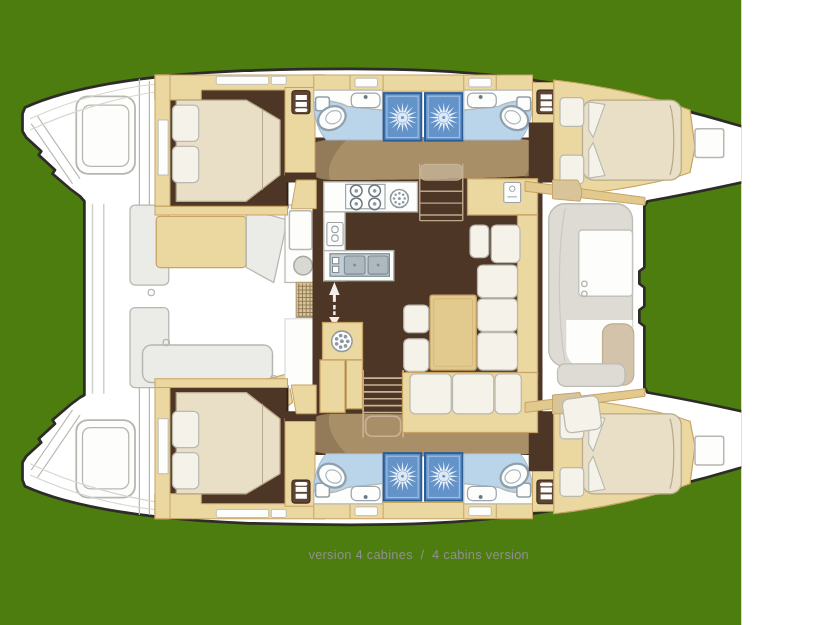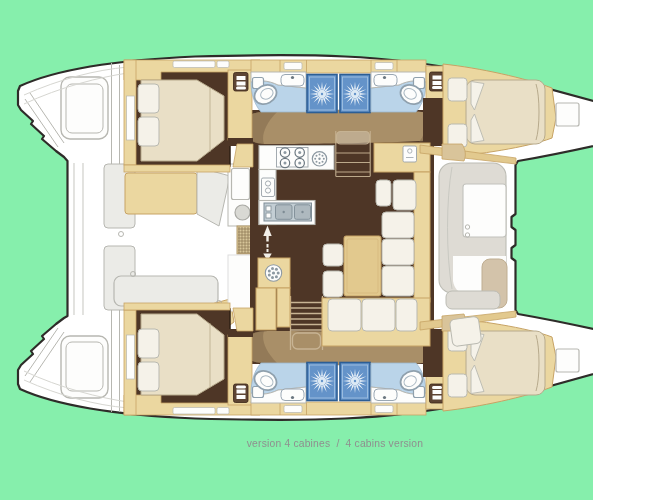--- a/index.html
+++ b/index.html
@@ -1,16 +1,16 @@
 <!DOCTYPE html>
 <html><head>
 <meta charset="utf-8">
 <style>
   html,body{margin:0;padding:0;background:#ffffff;}
-  #wrap{width:593px;height:500px;position:relative;overflow:hidden;background:#86efac;}
+  #wrap{width:593px;height:500px;position:relative;overflow:hidden;background:#4d7c0f;}
 </style>
 </head>
 <body>
 <div id="wrap">
 <svg width="667" height="500" viewBox="0 0 667 500">
 
 <path d="M 20,86 C 55,70 115,60 195,56.5 C 255,54.8 305,54.5 345,56.5 C 430,60 525,80 603,104 C 633,112.5 651,115 657.5,119.5 C 659.5,121.5 659.5,124.5 657.5,126.5 L 649,127.5 L 647,133.5 C 608,143 558,154 518,161 L 515.5,165 L 515.5,214 L 511.5,217 L 511.5,227 L 515.5,230 L 515.5,245 L 511.5,248 L 511.5,258 L 515.5,261 L 515.5,310 L 518,314 C 558,321 608,332 647,341.5 L 649,347.5 L 657.5,348.5 C 659.5,350.5 659.5,353.5 657.5,355.5 C 651,360 633,362.5 603,371 C 525,395 430,415 345,418.5 C 305,420.5 255,420.2 195,418.5 C 115,415 55,405 20,389 L 18,384 L 18,370 L 21,365 L 33,354 L 31,351 L 44,339 L 42,336 L 56,324 L 64,318 L 67.5,316 L 67.5,161 L 64,157 L 56,151 L 42,139 L 44,136 L 31,124 L 33,121 L 21,110 L 18,105 L 18,91 Z" fill="#ffffff" stroke="#2e2c29" stroke-width="2.2" stroke-linejoin="round"></path>
 
 <rect x="61" y="77" width="47" height="62" rx="9" fill="#fdfdfc" stroke="#b7b7b1" stroke-width="1.4"></rect>
 

